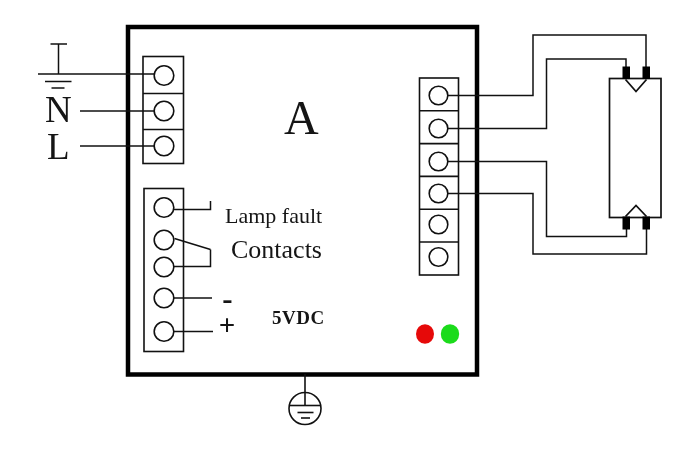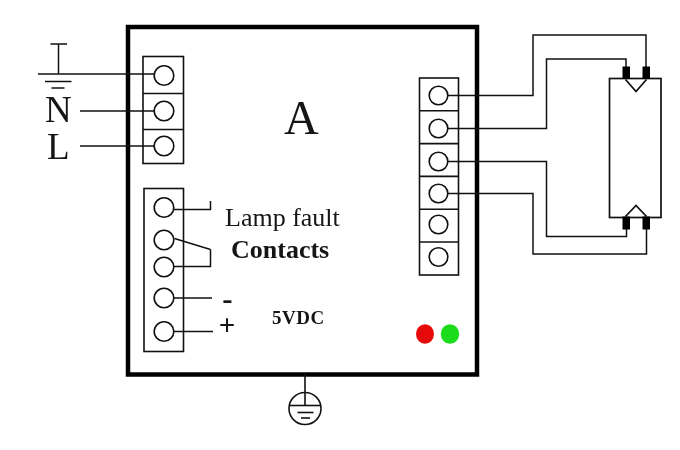--- a/index.html
+++ b/index.html
@@ -9,22 +9,22 @@
     background:#ffffff;
     overflow:hidden;
     font-family:"Liberation Serif","DejaVu Serif",serif;
     color:#151515;
   }
   .stage svg{position:absolute;left:0;top:0;}
   .lbl{position:absolute;line-height:1;white-space:nowrap;color:#151515;}
   .lbl-n{left:45px;top:91px;font-size:37px;}
   .lbl-l{left:47px;top:128px;font-size:37px;}
   .lbl-a{left:284px;top:94px;font-size:48px;}
-  .lbl-fault1{left:225px;top:205px;font-size:26px;}
-  .lbl-fault2{left:231px;top:237px;font-size:26px;font-weight:bold;}
+  .lbl-fault1{left:225px;top:205px;font-size:22px;}
+  .lbl-fault2{left:231px;top:237px;font-size:26px;}
   .lbl-5vdc{left:246px;top:308px;font-size:19px;font-weight:bold;letter-spacing:.5px;margin-left:26px;}
   .sym{position:absolute;display:flex;align-items:center;justify-content:center;
        font-weight:bold;}
   .sym-minus{left:218px;top:288px;width:19px;height:22px;font-size:31px;}
   .sym-plus{left:216px;top:314px;width:22px;height:23px;font-size:29px;}
 </style>
 </head>
 <body>
 
 <div class="stage">

